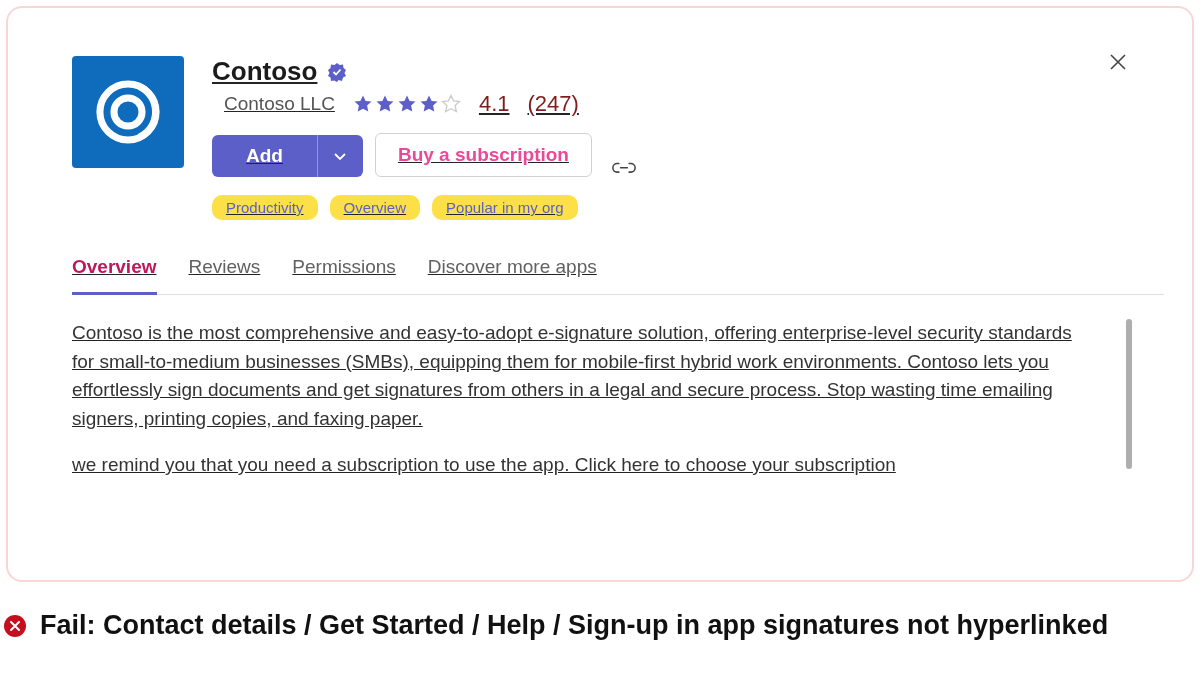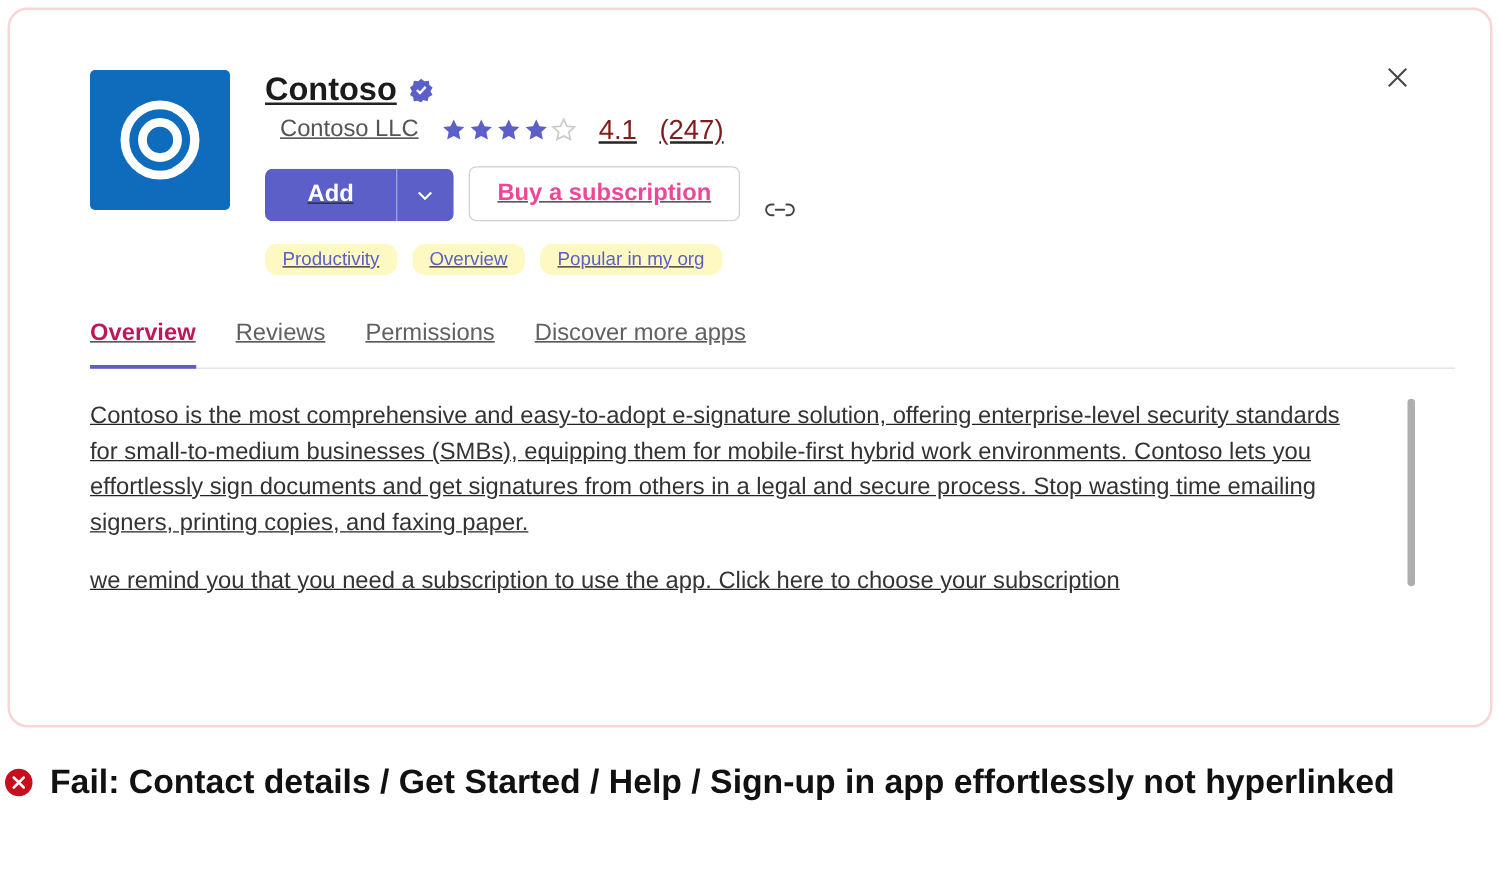--- a/index.html
+++ b/index.html
@@ -106,21 +106,21 @@
   }
   .link-icon {
     color: #444;
     width: 24px;
     height: 16px;
     cursor: pointer;
     margin-left: 8px;
   }
   .tags-row { display: flex; gap: 12px; margin-top: 18px; }
   .tag {
-    background: #fef9c3;
+    background: #fde047;
     color: #5b5fc7;
     font-size: 15px;
     padding: 4px 14px;
     border-radius: 10px;
   }
   .tabs-row {
     display: flex;
     gap: 32px;
     margin-top: 26px;
     border-bottom: 1px solid #e0e0e0;
@@ -270,14 +270,14 @@
   </div>
 
 </div>
 
 <div class="fail-row">
   <div class="fail-icon">
     <svg width="12" height="12" viewBox="0 0 12 12">
         <path d="M2 2 L10 10 M10 2 L2 10" stroke="#fff" stroke-width="2" stroke-linecap="round"></path>
       </svg>
   </div>
-  <div class="fail-text">Fail: Contact details / Get Started / Help / Sign-up in app effortlessly not hyperlinked</div>
+  <div class="fail-text">Fail: Contact details / Get Started / Help / Sign-up in app signatures not hyperlinked</div>
 </div>
 
 </body></html>

